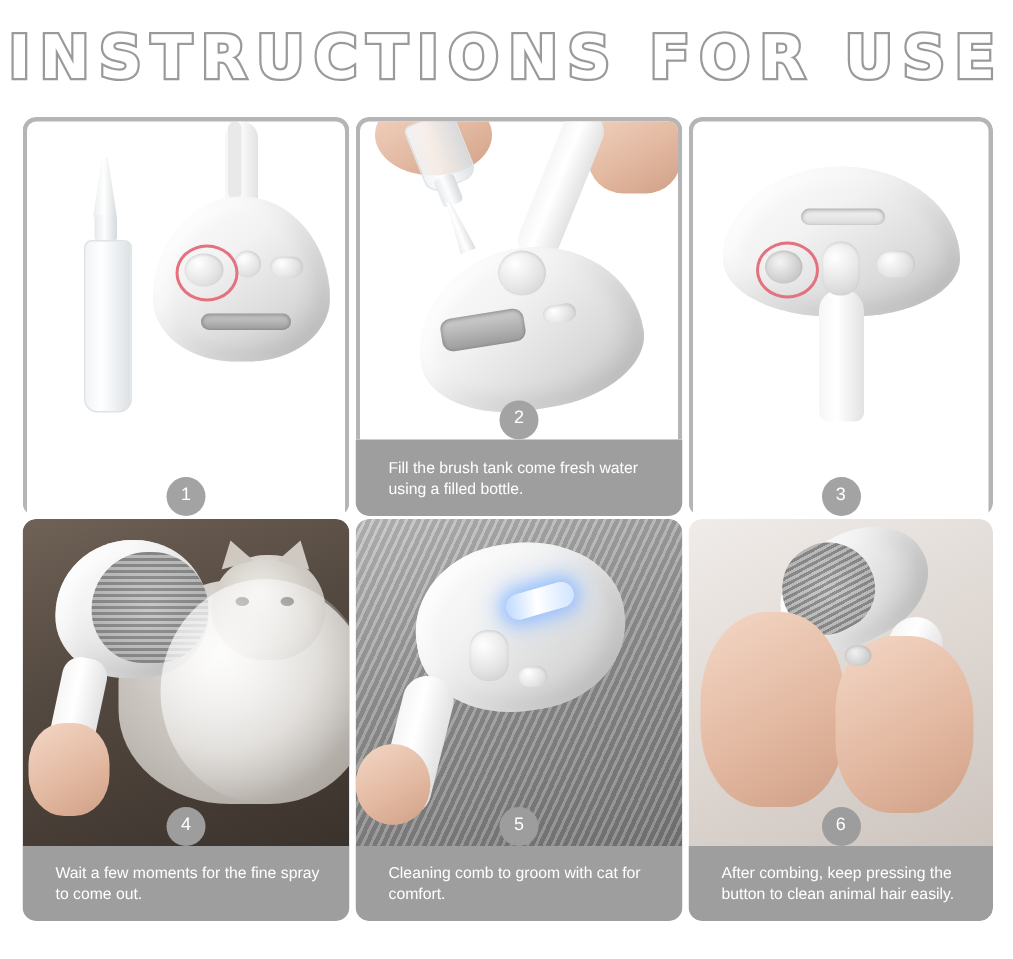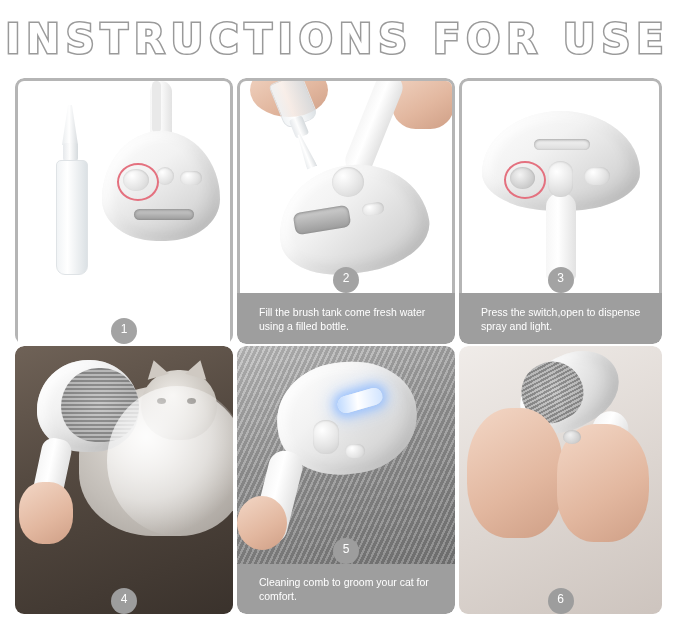--- a/index.html
+++ b/index.html
@@ -287,67 +287,68 @@
         <div class="dev-base" style="left:20px; top:30px; width:158px; height:100px;"></div>
         <div class="dev-stem" style="left:84px; top:112px; width:30px; height:88px; border-radius:14px 14px 6px 6px;"></div>
         <div class="dev-slot" style="left:72px; top:58px; width:56px; height:11px; background:linear-gradient(180deg,#f4f4f4,#dcdcdc);"></div>
         <div class="dev-btn" style="left:48px; top:86px; width:25px; height:22px; background:radial-gradient(circle at 40% 35%,#f4f4f4,#c9c9c9 70%,#ababab);"></div>
         <div class="dev-btn" style="left:86px; top:80px; width:25px; height:36px; border-radius:12px;"></div>
         <div class="dev-btn pill" style="left:122px; top:86px; width:26px; height:18px;"></div>
         <div class="hl-ring" style="left:42px; top:80px; width:38px; height:34px;"></div>
       </div>
       <div class="badge">3</div>
     </div>
-    <div class="caption">Press the switch,open to dispense spray and light.</div>
   </div>
 
   <div class="panel row2">
     <div class="photo dark">
       <div class="bg-room-dark"></div>
       <div class="scene">
         <div class="cat-body" style="left:64px;  top:40px;  width:168px; height:150px;"></div>
         <div class="cat-head" style="left:126px; top:24px;  width:76px;  height:70px;"></div>
         <div class="cat-ear" style="left:130px; top:14px; transform:rotate(-16deg);"></div>
         <div class="cat-ear" style="left:172px; top:14px; transform:rotate(16deg);"></div>
         <div class="cat-eye" style="left:142px; top:52px;"></div>
         <div class="cat-eye" style="left:172px; top:52px;"></div>
         <div class="dev-base" style="left:22px;  top:14px;  width:102px; height:92px; border-radius:50% 48% 44% 46%/54% 52% 46% 44%;"></div>
         <div class="bristles" style="left:46px;  top:22px;  width:78px;  height:74px;"></div>
         <div class="dev-stem" style="left:20px;  top:92px;  width:30px;  height:86px; transform:rotate(12deg);"></div>
         <div class="skin" style="left:4px; top:136px; width:54px; height:62px; border-radius:44%;"></div>
         <div class="mist" style="left:92px; top:40px; width:140px; height:150px;"></div>
       </div>
       <div class="badge">4</div>
     </div>
+    <div class="caption">Wait a few moments for the fine spray to come out.</div>
   </div>
 
   <div class="panel row2">
     <div class="photo dark">
       <div class="bg-fur-gray"></div>
       <div class="scene">
         <div class="dev-base" style="left:40px; top:16px; width:140px; height:112px; border-radius:46% 50% 46% 48%/50% 48% 50% 46%; transform:rotate(-8deg);"></div>
         <div class="led" style="left:100px; top:46px; width:46px; height:17px; transform:rotate(-16deg);"></div>
         <div class="dev-btn" style="left:76px;  top:74px; width:26px; height:34px; border-radius:12px;"></div>
         <div class="dev-btn pill" style="left:108px; top:98px; width:20px; height:14px;"></div>
         <div class="dev-stem" style="left:24px;  top:104px; width:34px; height:94px; transform:rotate(14deg); border-radius:16px;"></div>
         <div class="skin" style="left:0px; top:150px; width:50px; height:54px;"></div>
       </div>
       <div class="badge">5</div>
     </div>
-    <div class="caption">Cleaning comb to groom your cat for comfort.</div>
+    <div class="caption">Cleaning comb to groom with cat for comfort.</div>
   </div>
 
   <div class="panel row2">
     <div class="photo dark">
       <div class="bg-soft-light"></div>
       <div class="scene">
         <div class="dev-base" style="left:58px;  top:10px;  width:104px; height:72px; border-radius:48% 46% 44% 46%/52% 50% 48% 46%; transform:rotate(-28deg);"></div>
         <div class="bristles" style="left:62px;  top:16px;  width:62px;  height:60px; transform:rotate(-28deg);"></div>
         <div class="dev-stem" style="left:118px; top:62px;  width:36px;  height:112px; transform:rotate(24deg); border-radius:18px;"></div>
         <div class="skin" style="left:8px;   top:62px;  width:96px;  height:130px; border-radius:46% 44% 40% 42%;"></div>
         <div class="skin" style="left:98px;  top:78px;  width:92px;  height:118px; border-radius:42% 46% 44% 40%;"></div>
         <div class="dev-btn" style="left:104px; top:84px; width:18px; height:14px; background:radial-gradient(circle at 40% 35%,#f0f0f0,#bdbdbd);"></div>
       </div>
       <div class="badge">6</div>
     </div>
+    <div class="caption">After combing, keep pressing the button to clean animal hair easily.</div>
   </div>
 
 </div>
 
 </body></html>

